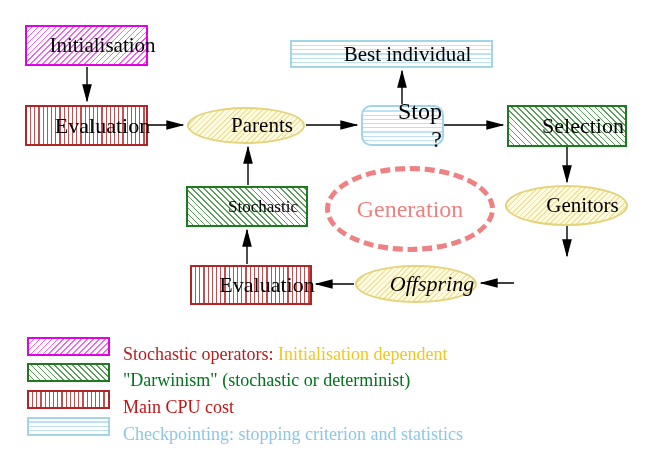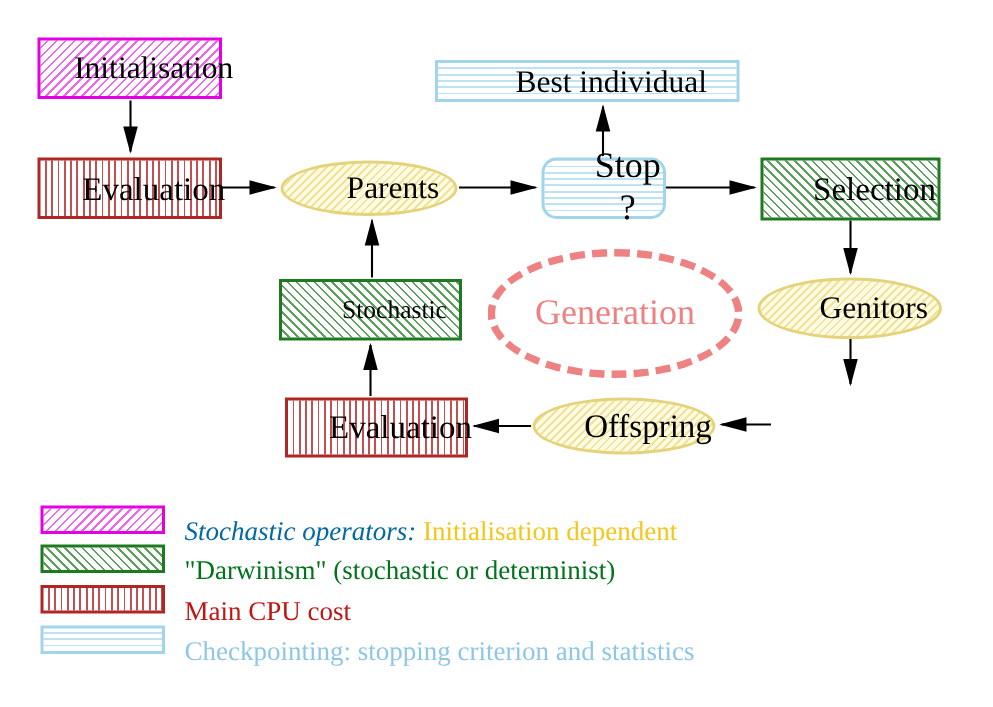--- a/index.html
+++ b/index.html
@@ -6,21 +6,21 @@
   .canvas {
     position:relative;
     width:662px; height:471px;
     background:#ffffff;
     font-family:"Liberation Serif","DejaVu Serif",serif;
     overflow:hidden;
   }
   .box {
     position:absolute;
     display:flex; align-items:center; justify-content:center;
-    text-align:center;
+    text-align:right;
     color:#000;
     box-sizing:border-box;
     line-height:1.15;
     padding-left:32px;
   }
   
   .hatch-magenta {
     border:2px solid #e400e4;
     background:repeating-linear-gradient(135deg,#ffffff 0px,#ffffff 3px,#f263f2 3px,#f263f2 4.2px);
   }
@@ -51,21 +51,21 @@
     box-sizing:border-box;
   }
   .arrows { position:absolute; left:0; top:0; pointer-events:none; }
   
   .legend-row { position:absolute; display:flex; align-items:center; }
   .swatch { position:absolute; left:27px; width:83px; height:19px; box-sizing:border-box; display:block; }
   .legend-text {
     position:absolute; left:123px; top:-2px;
     font-size:18px; white-space:nowrap; letter-spacing:0px;
   }
-  .t-magenta { color:#0369a1;font-style:italic; }
+  .t-magenta { color:#b91c1c; }
   .t-gold    { color:#f2c71b; }
   .t-green   { color:#00731c; }
   .t-red     { color:#c01515; }
   .t-cyan    { color:#8dc6e6; }
 </style>
 </head>
 <body>
 
 <div class="canvas">
 
@@ -98,21 +98,21 @@
 
   <div class="box stripe-cyan rounded" style="left:361px;top:105px;width:83px;height:41px;font-size:24px;">Stop ?</div>
 
   <div class="box stripe-cyan" style="left:290px;top:40px;width:203px;height:28px;font-size:21px;">Best individual</div>
 
   <div class="box ellipse-yellow" style="left:505px;top:185px;width:123px;height:41px;font-size:21px;">Genitors</div>
 
   <div class="box hatch-green" style="left:507px;top:105px;width:120px;height:42px;font-size:22px;">Selection</div>
 
 
-  <div class="box ellipse-yellow" style="left:355px;top:265px;width:122px;height:38px;font-size:22px;">Offspring</div>
+  <div class="box ellipse-yellow" style="left:355px;top:265px;width:122px;height:38px;font-size:22px;font-style:italic;">Offspring</div>
 
   <div class="box stripe-red" style="left:190px;top:265px;width:122px;height:40px;font-size:22px;">Evaluation</div>
 
   <div class="box hatch-green" style="left:186px;top:186px;width:122px;height:41px;font-size:17px;">Stochastic</div>
 
   <div class="generation-ellipse" style="left:325px;top:166px;width:170px;height:86px;font-size:24px;">Generation</div>
 
   <div class="legend-row" style="top:346px;">
     <span class="swatch hatch-magenta"></span>
     <span class="legend-text">

